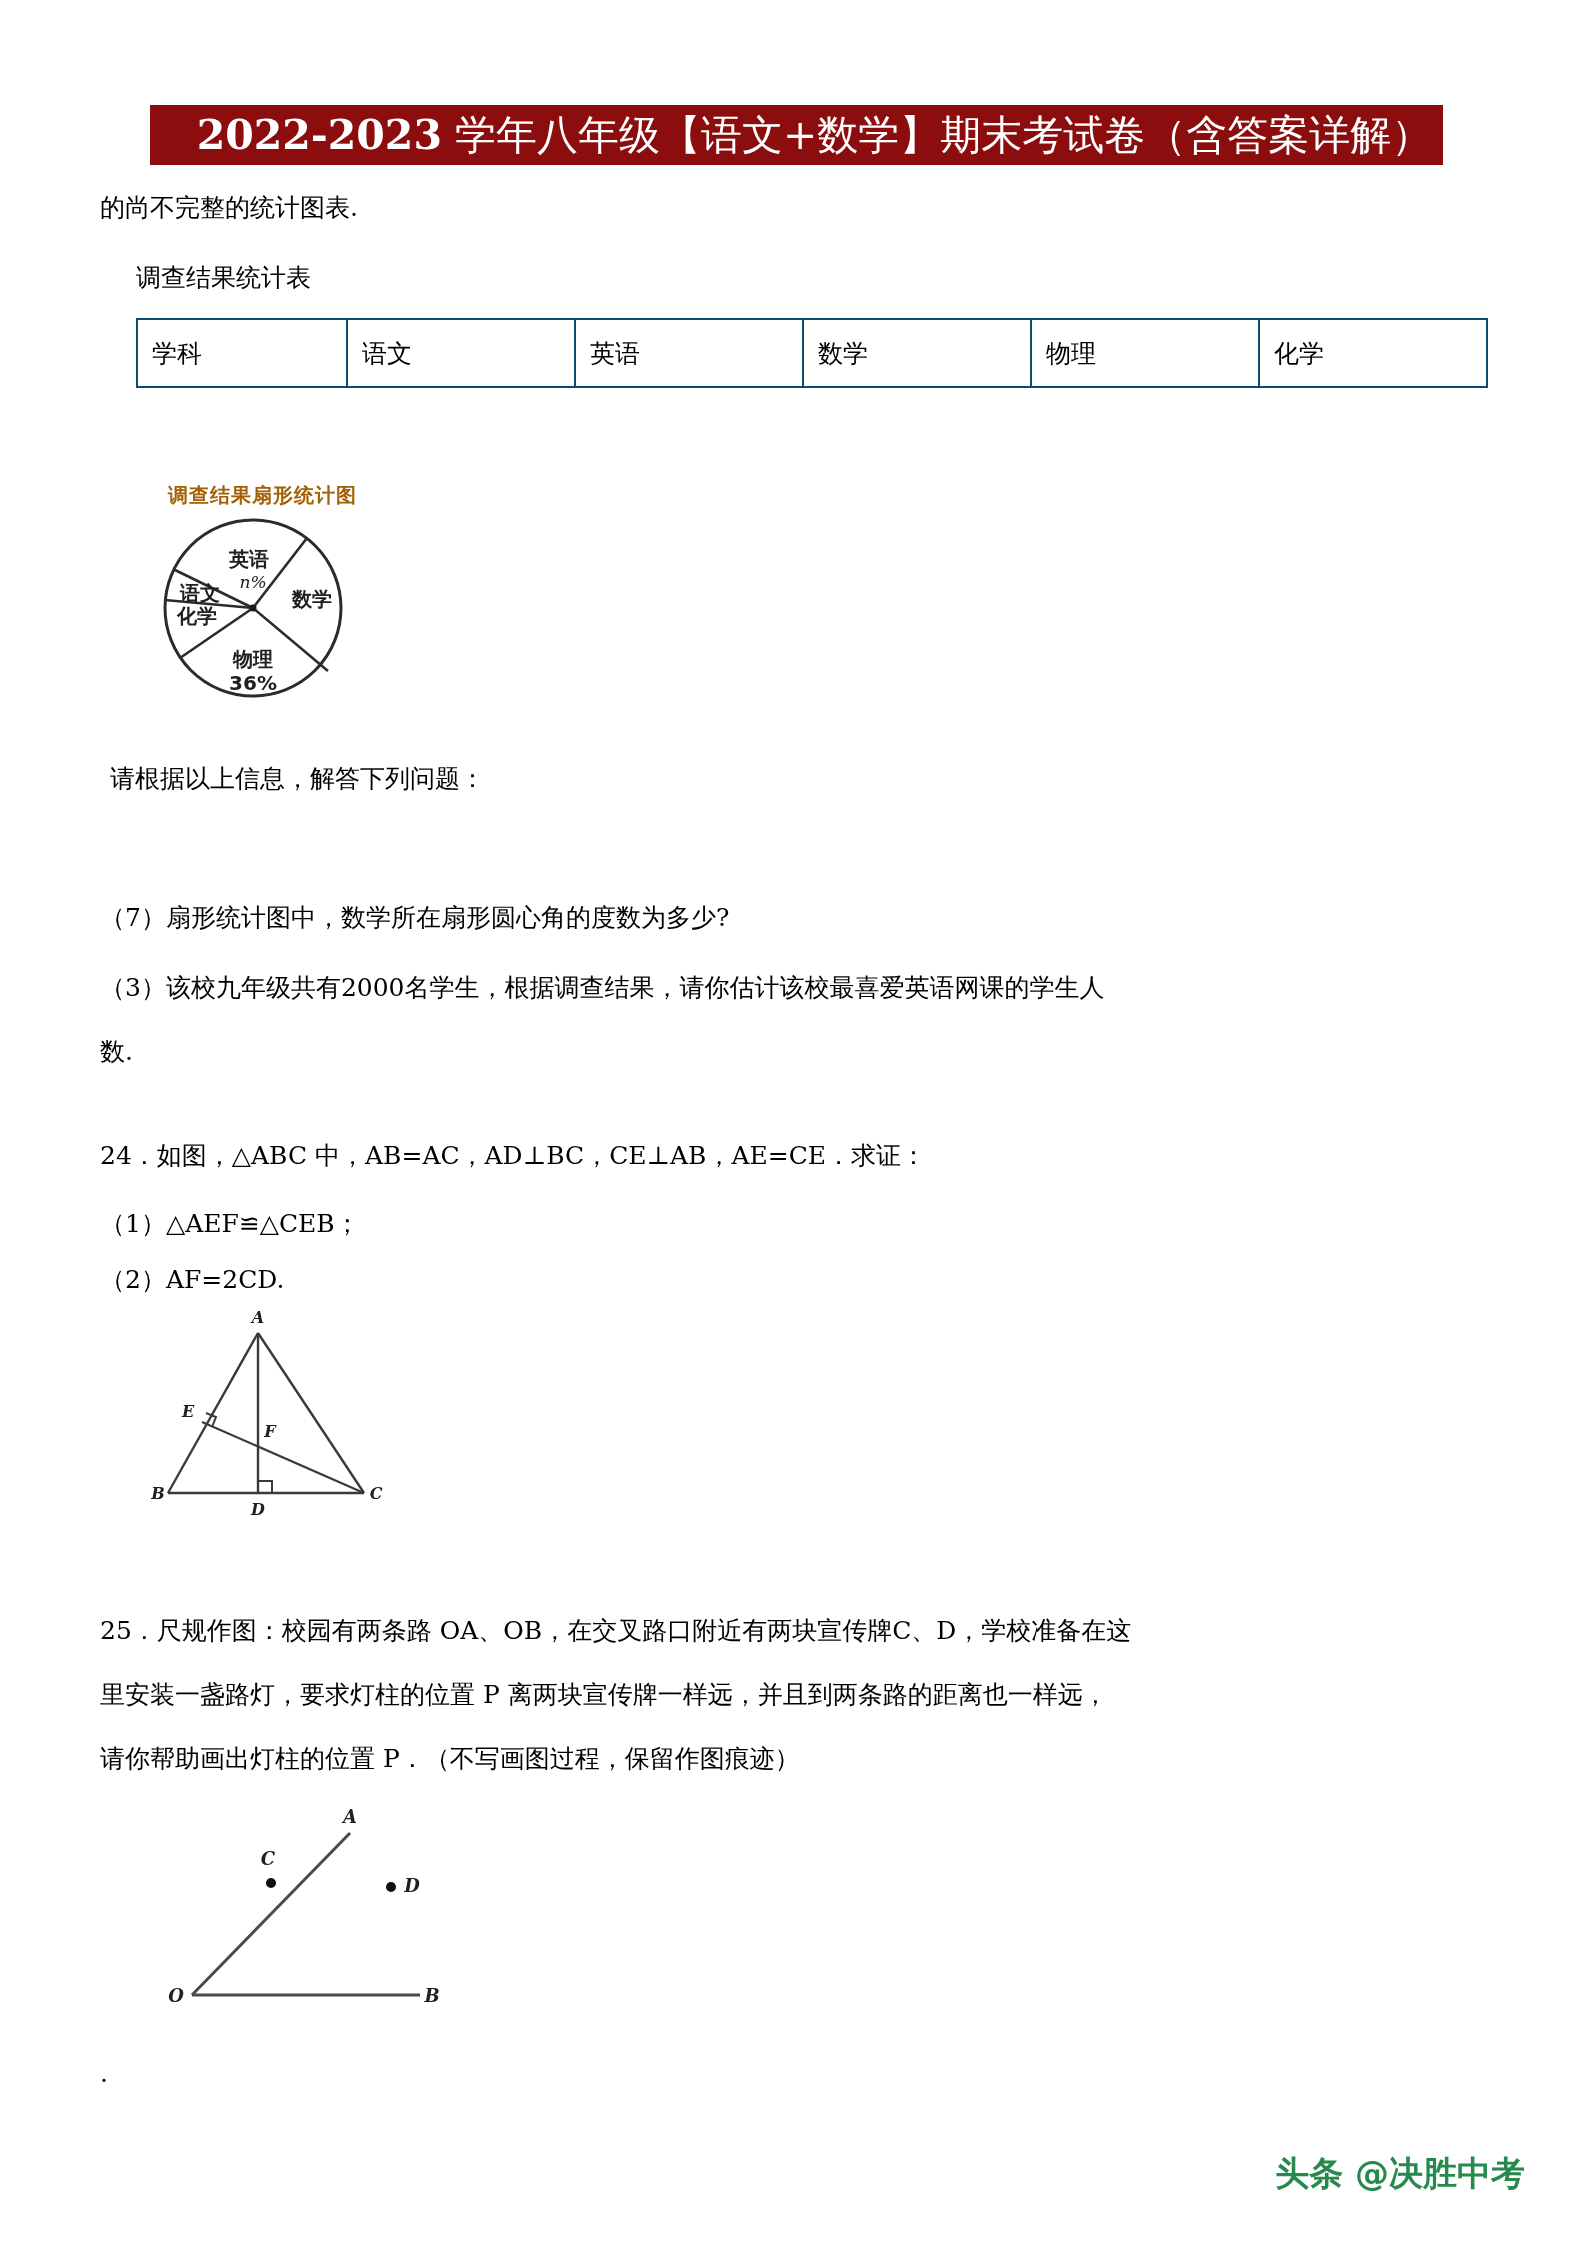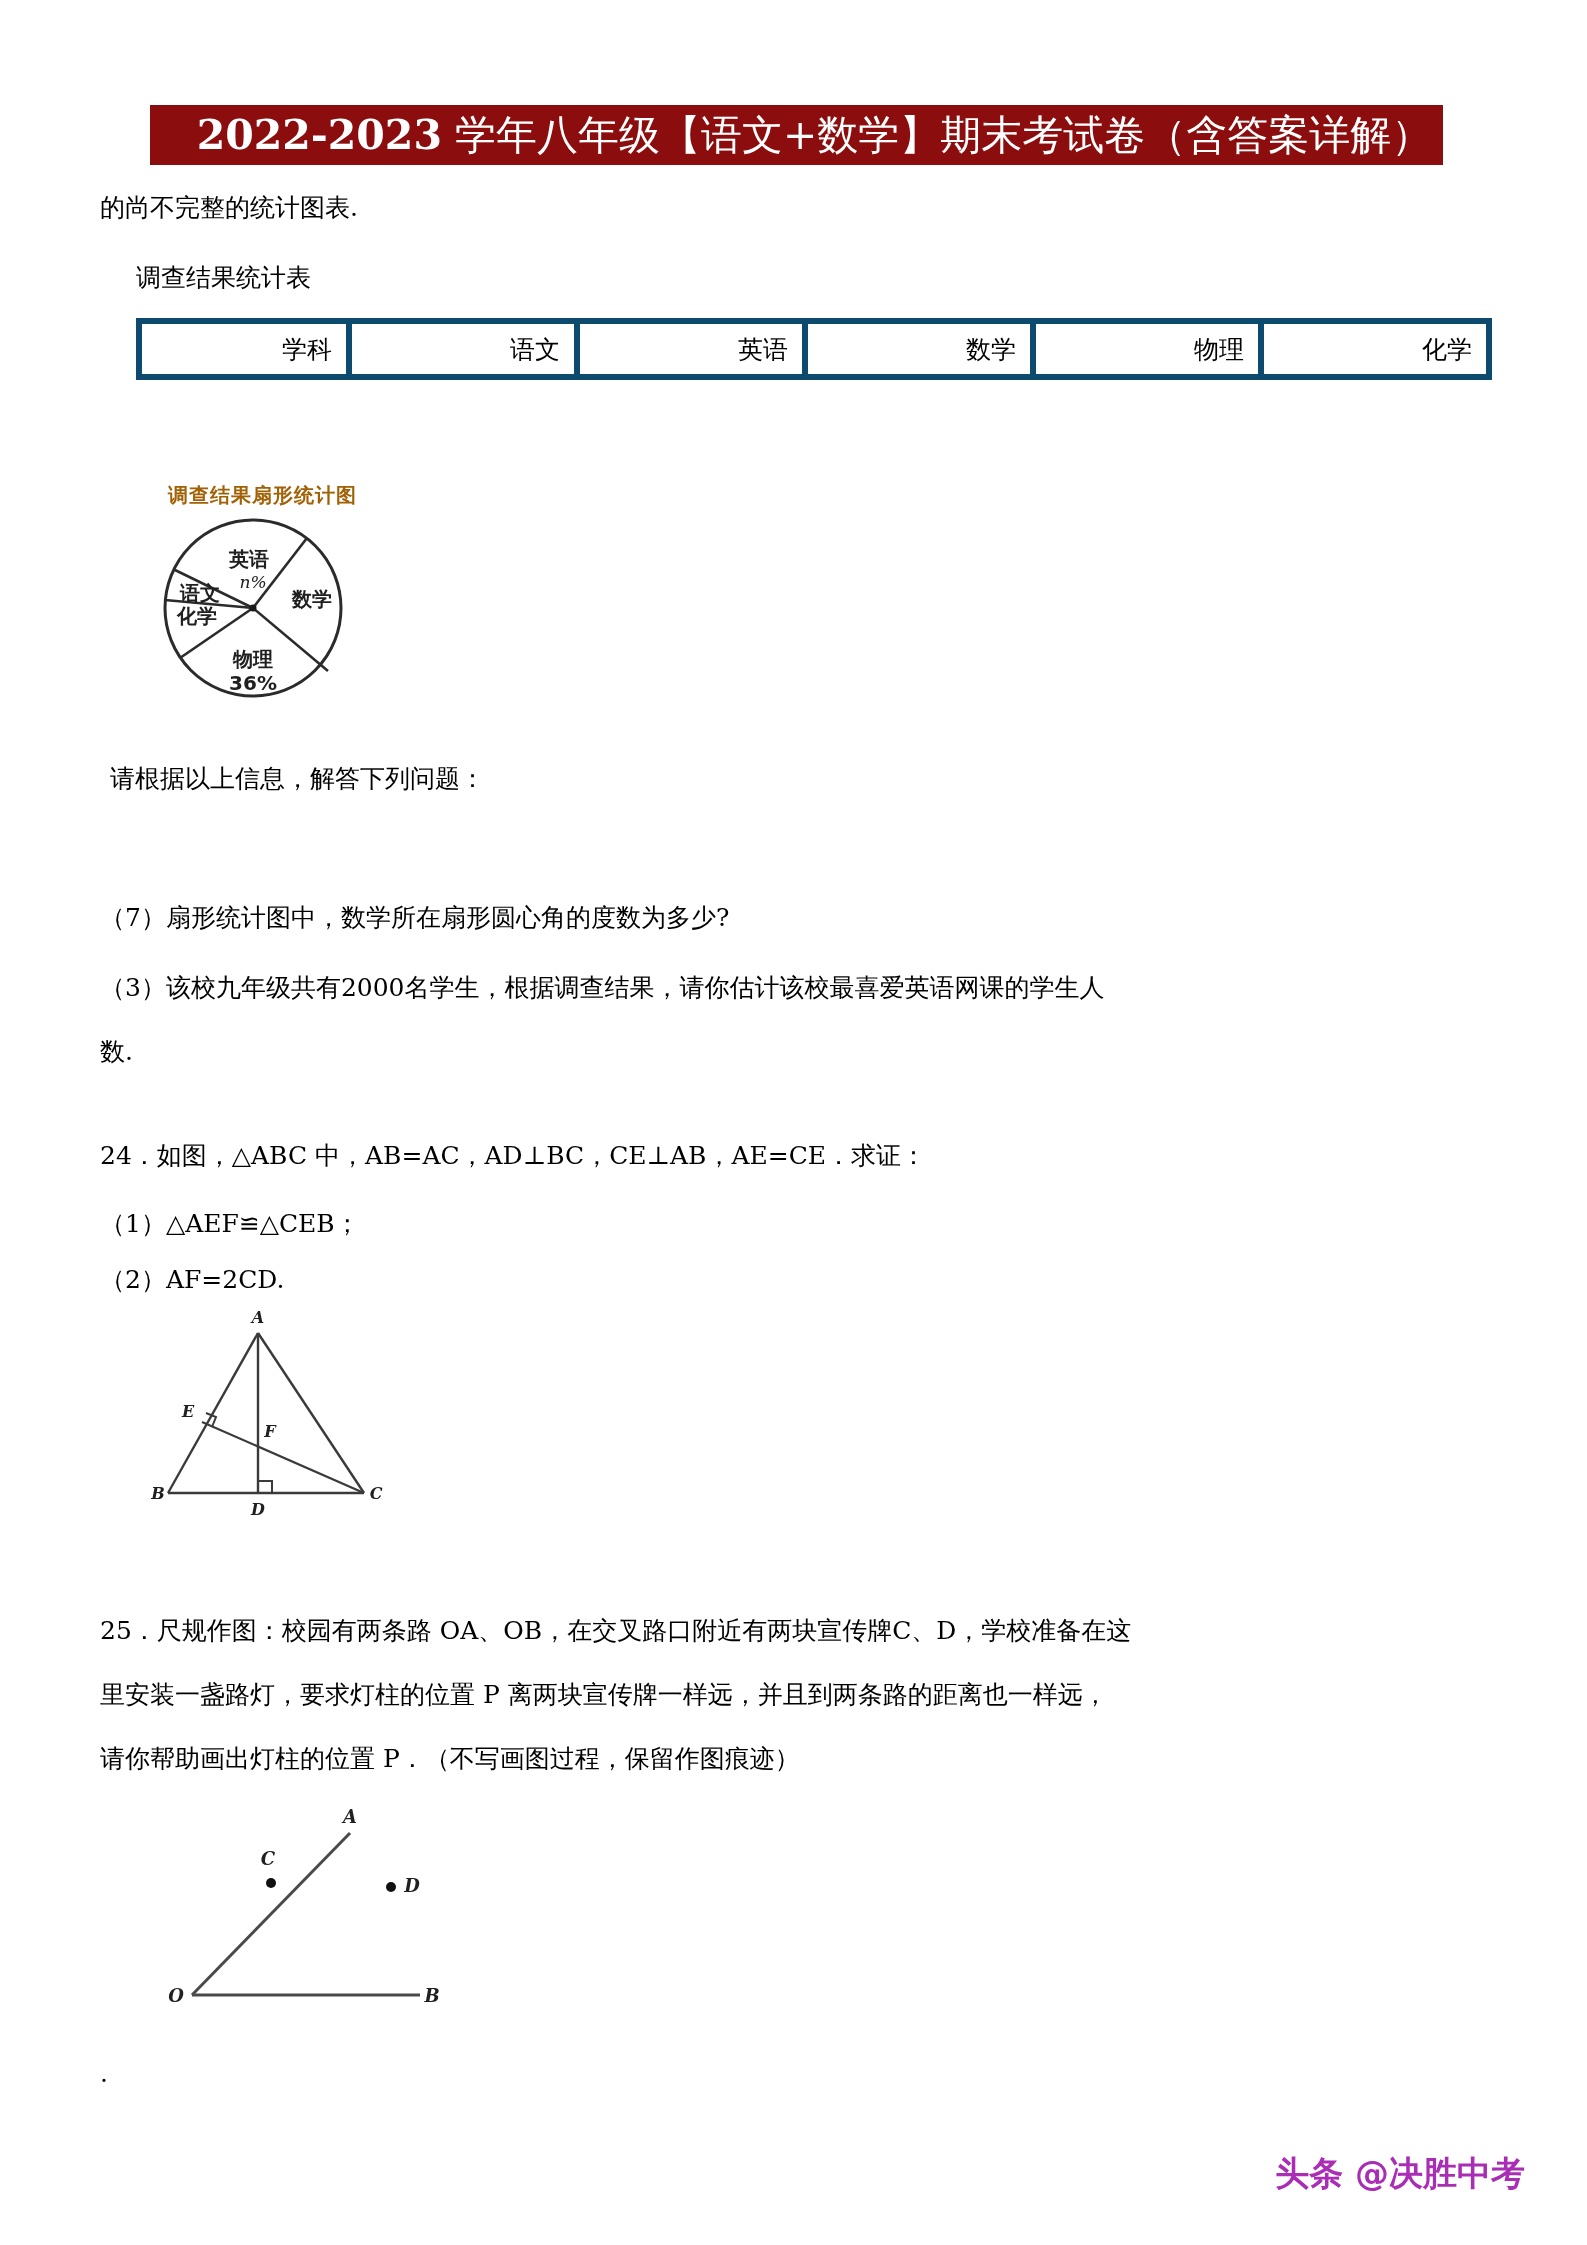--- a/index.html
+++ b/index.html
@@ -64,27 +64,26 @@
   
   .stat-table {
     position: absolute;
     left: 136px;
     top: 318px;
     width: 1352px;
     border-collapse: collapse;
     table-layout: fixed;
   }
   .stat-table td {
-    border: 6px solid #0c4a6e;
-    height: 56px;
+    border: 2px solid #0c4a6e;
+    height: 68px;
     padding: 6px 14px;
     font-size: 25px;
     vertical-align: middle;
     font-family: "DejaVu Serif", "Liberation Serif", serif;
-    text-align: right;
   }
   .stat-table td.val {
     font-size: 24px;
   }
   .stat-table col.c0 { width: 210px; }
   .stat-table col.cx { width: 228px; }
 
   
   .pie-figure {
     position: absolute;
@@ -132,21 +131,21 @@
     vertical-align: -0.22em;
   }
 
   
   .watermark {
     position: absolute;
     right: 62px;
     bottom: 48px;
     font-size: 34px;
     font-weight: bold;
-    color: #a21caf;
+    color: #15803d;
     font-family: "DejaVu Sans", "Liberation Sans", sans-serif;
     white-space: nowrap;
     opacity: 0.92;
   }
   .figtext {
     font-family: "DejaVu Serif", "Liberation Serif", serif;
     font-style: italic;
     font-weight: bold;
   }
 </style>

